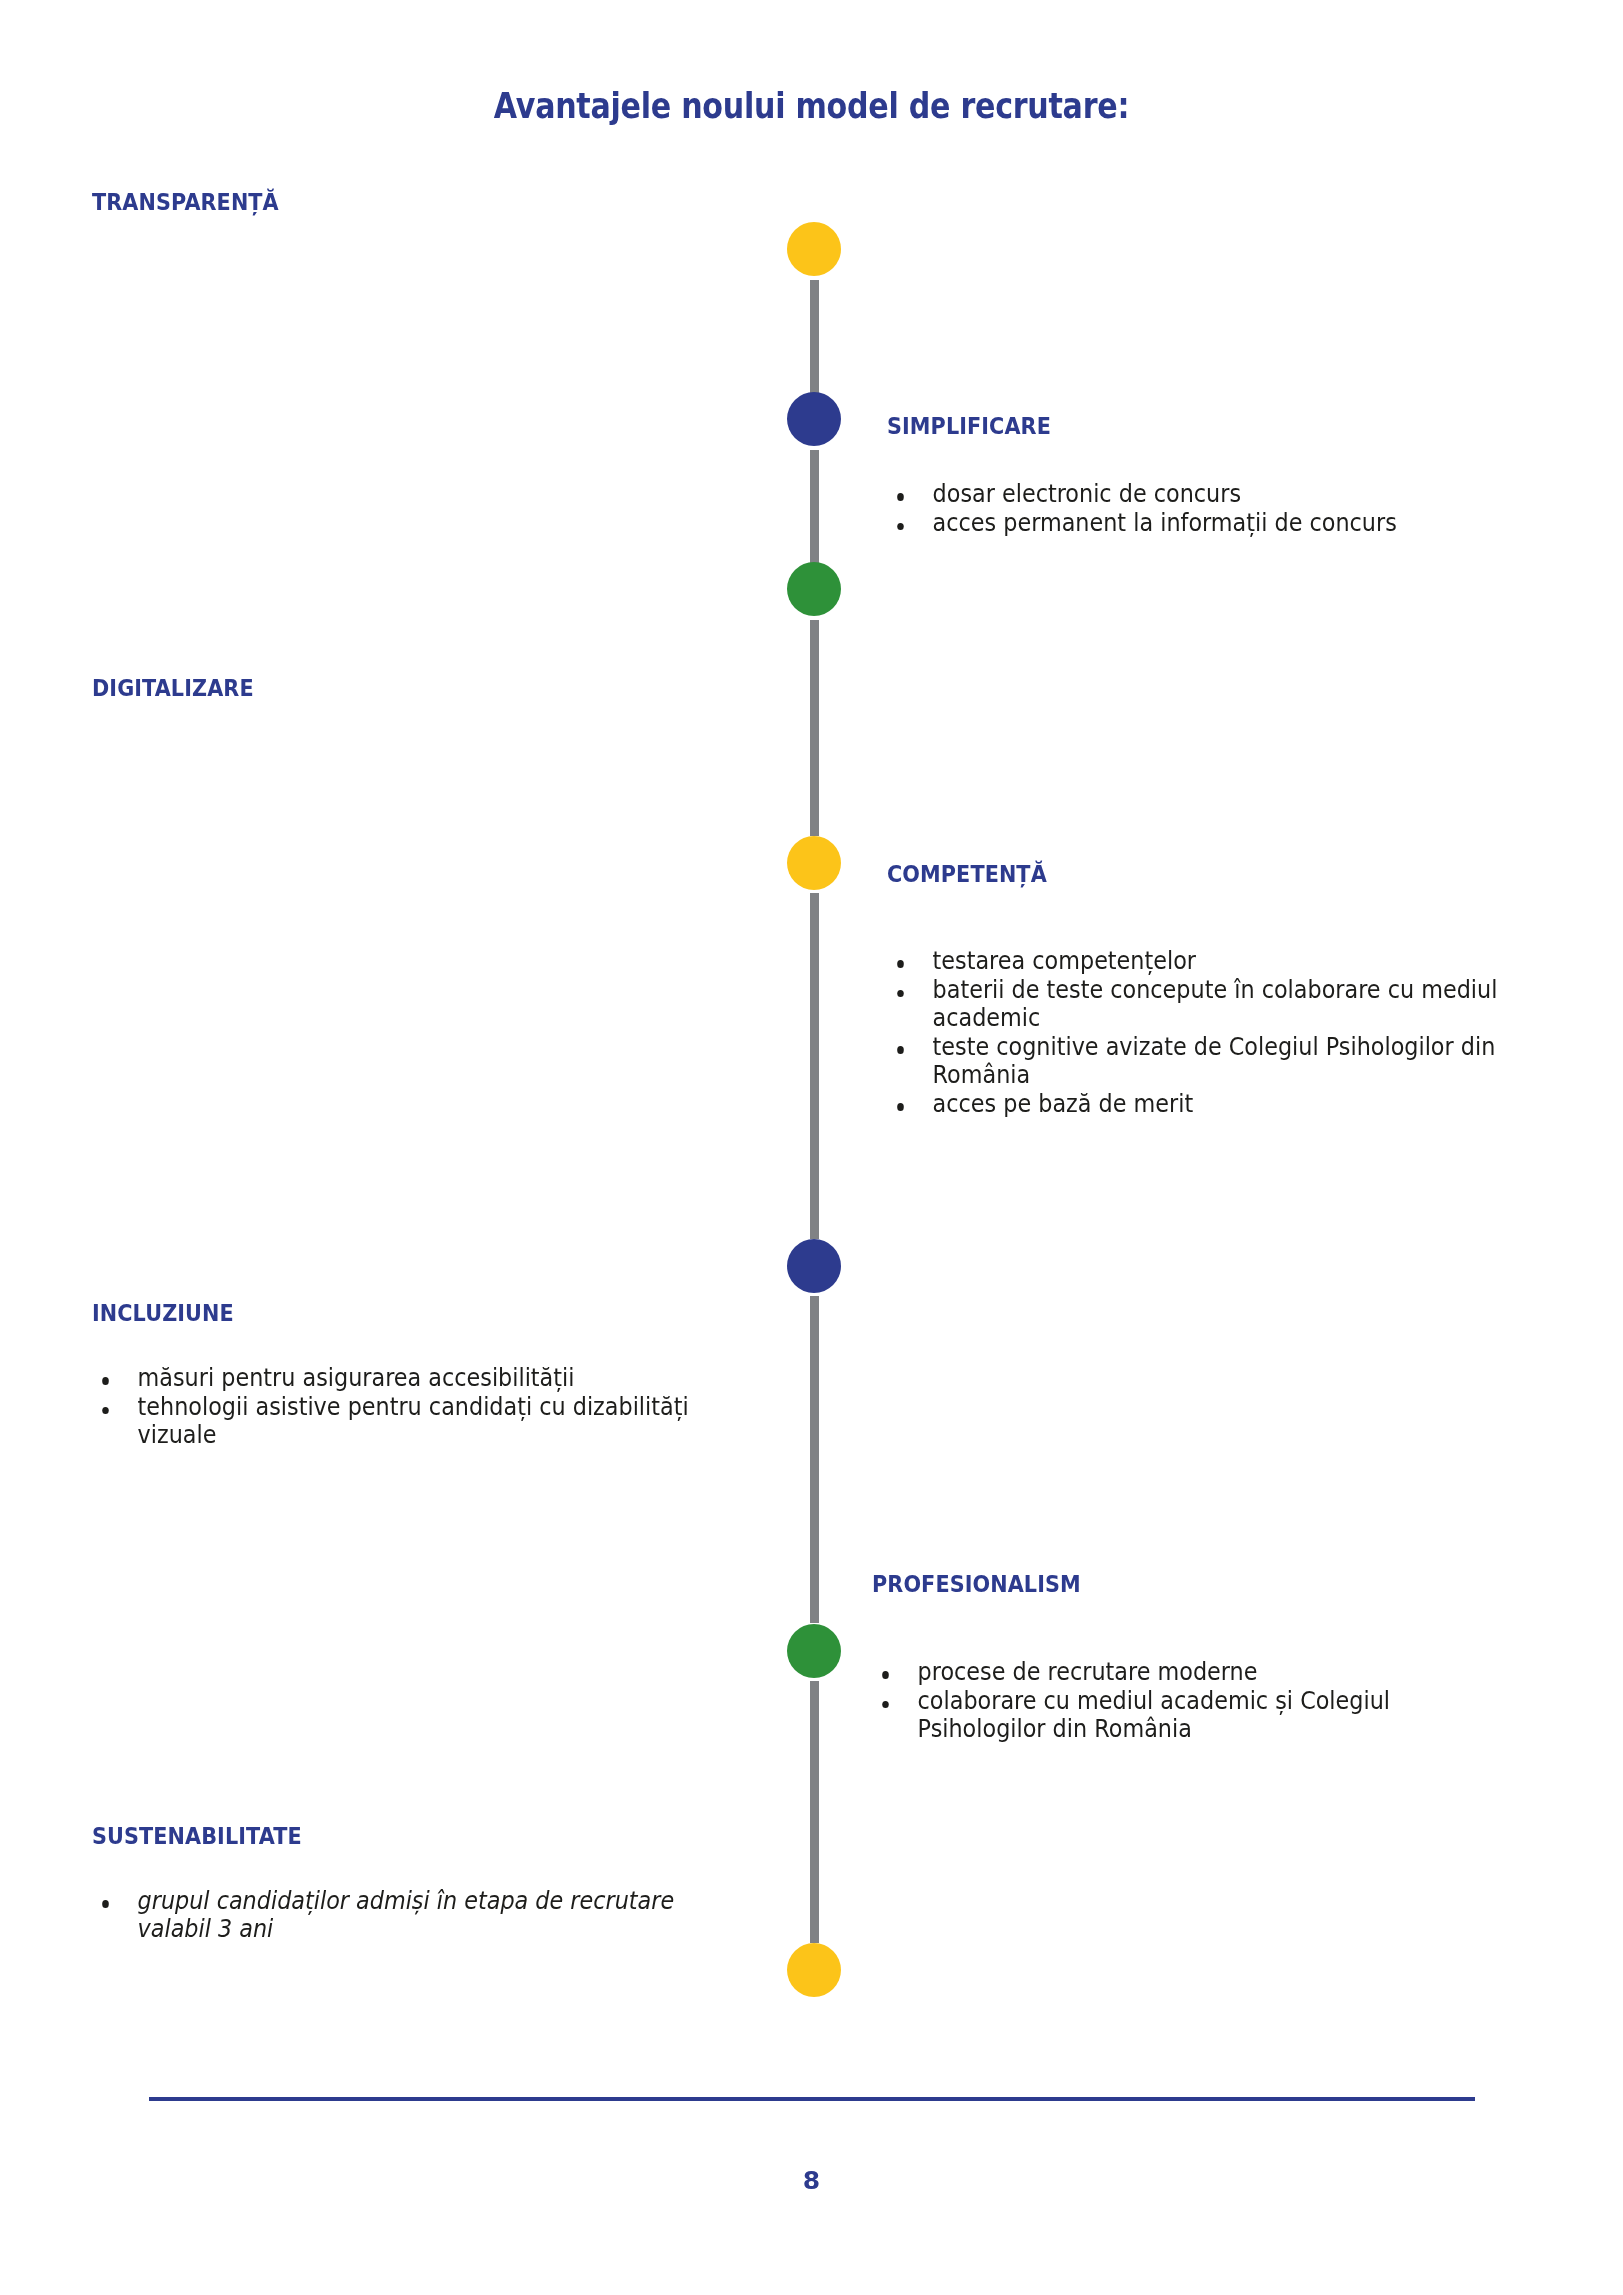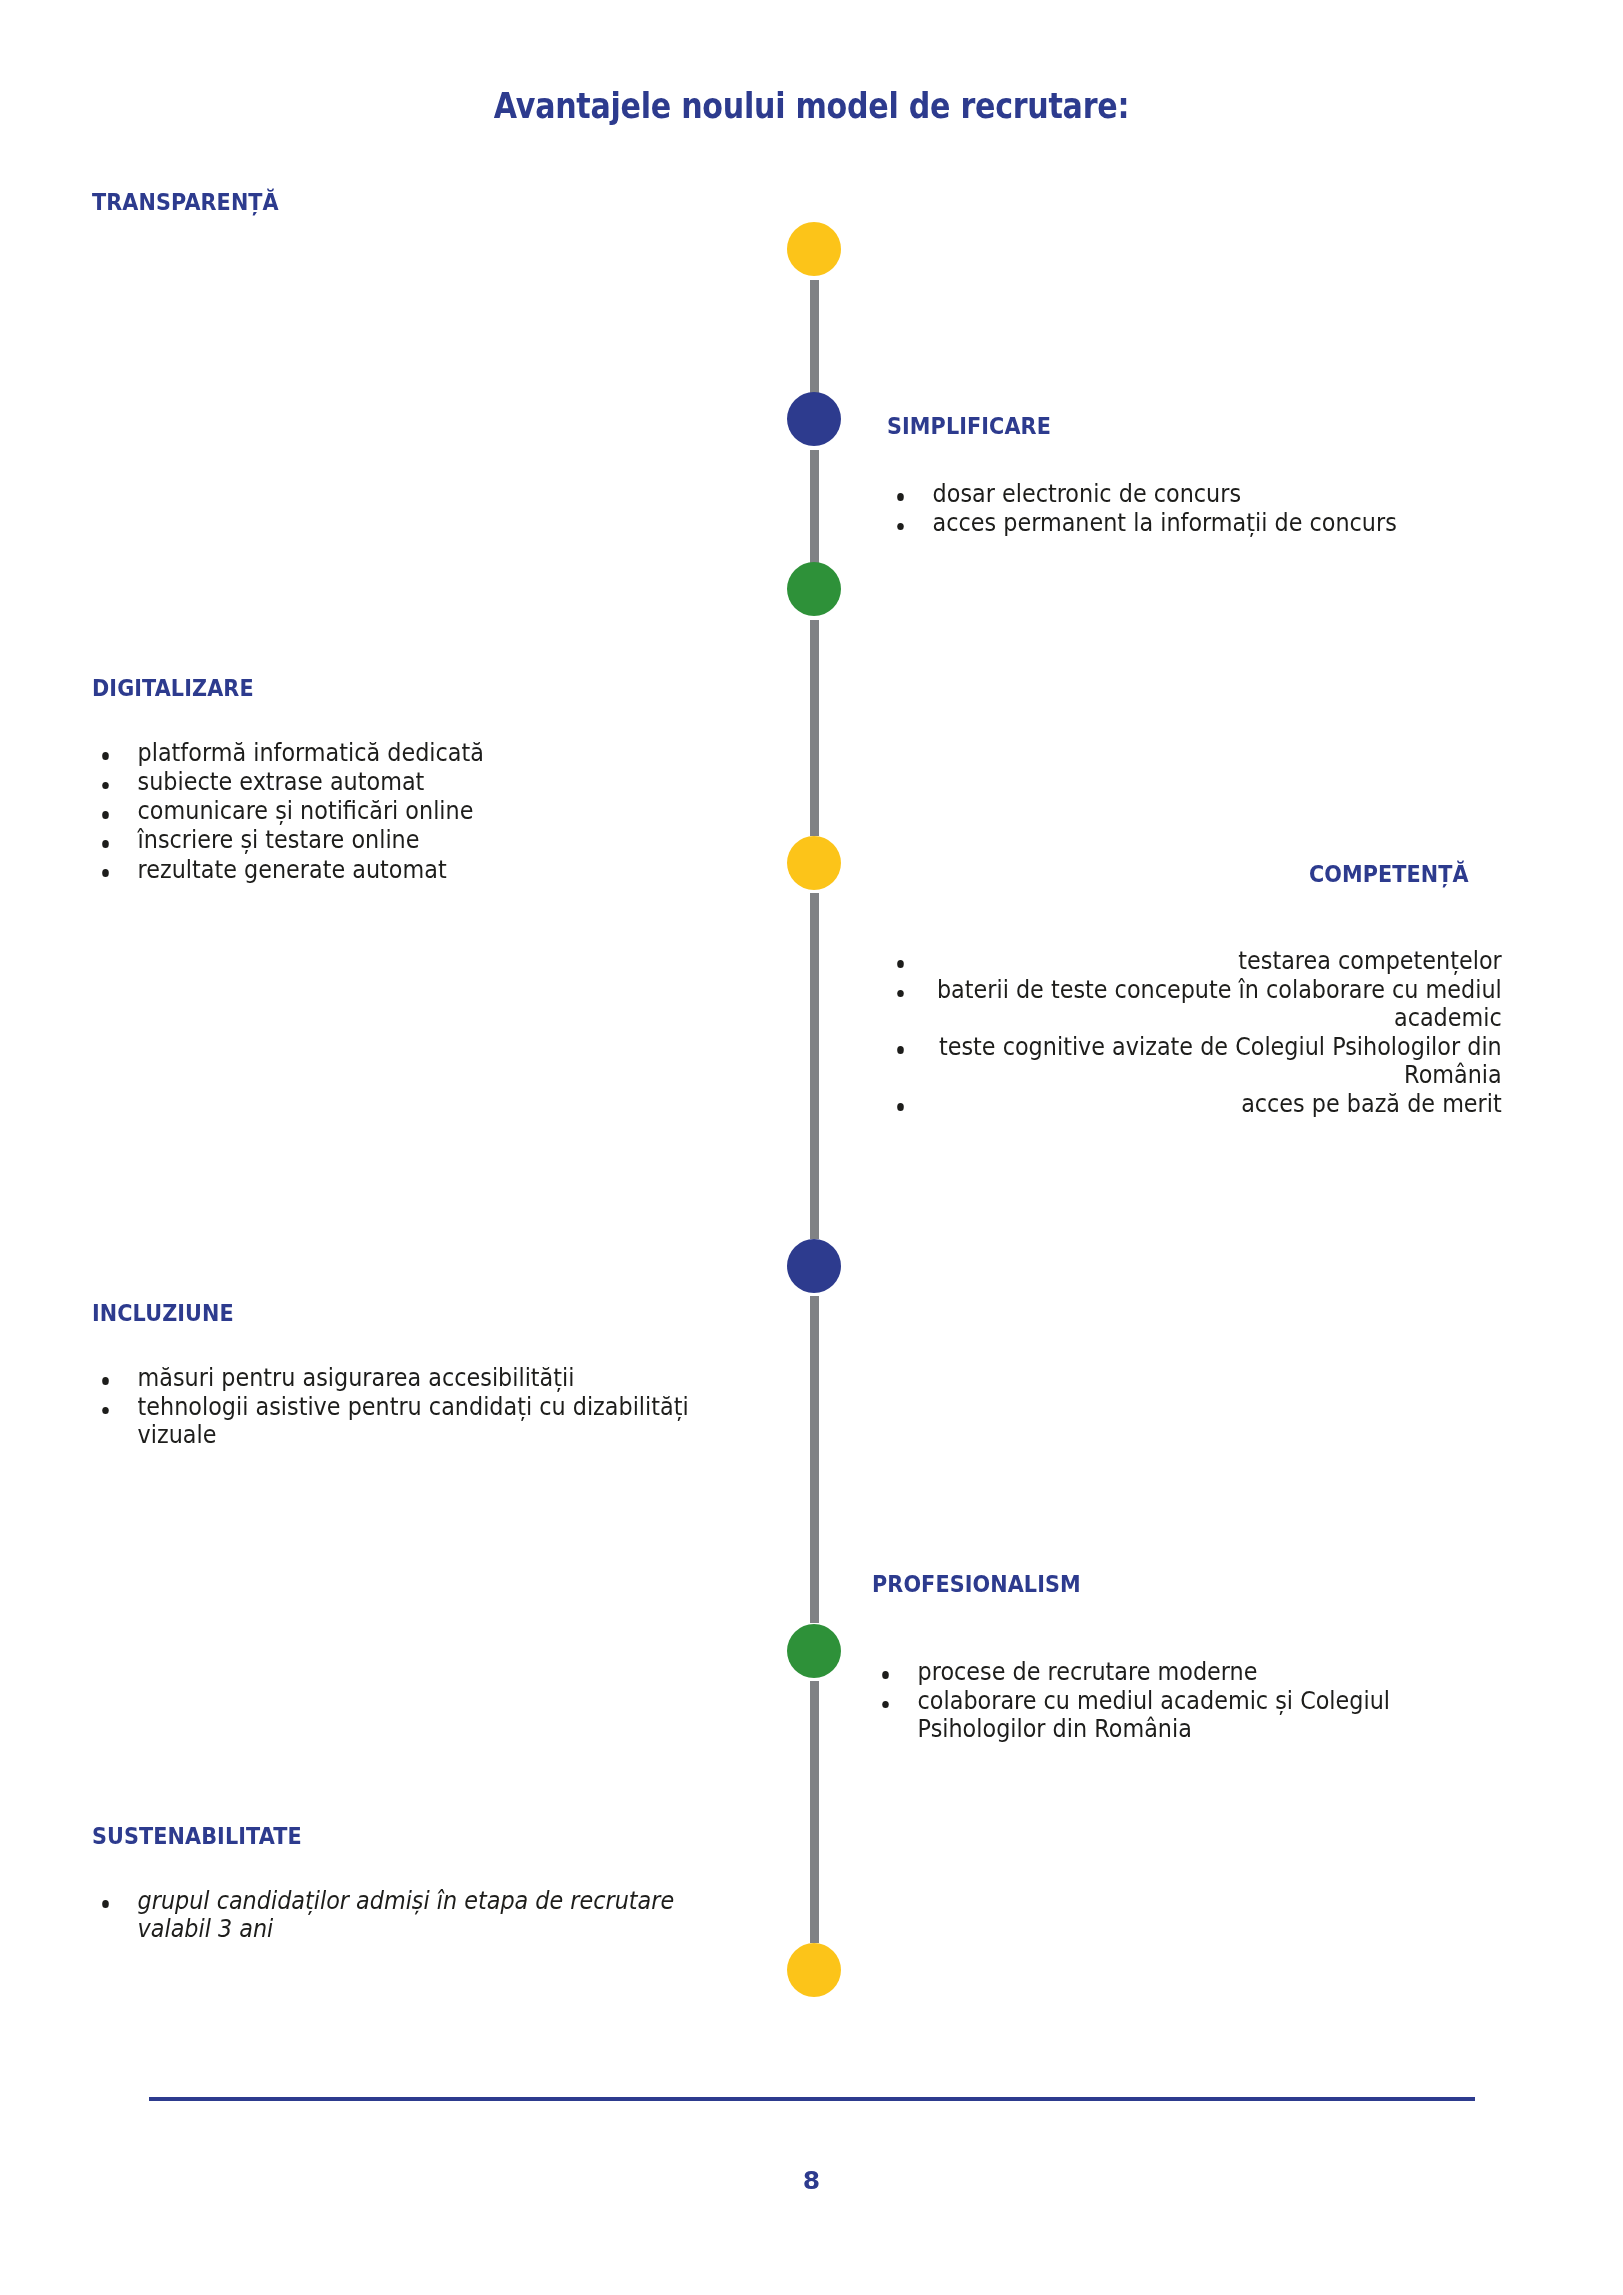--- a/index.html
+++ b/index.html
@@ -106,21 +106,21 @@
   
   #sec-transparenta  { top: 188px; }
   #sec-transparenta  ul { margin-top: 36px; }
 
   #sec-simplificare  { top: 372px; margin-top: 40px; }
   #sec-simplificare  ul { margin-top: 41px; }
 
   #sec-digitalizare  { top: 674px; }
   #sec-digitalizare  ul { margin-top: 38px; }
 
-  #sec-competenta    { top: 860px; text-align: right; }
+  #sec-competenta    { top: 860px; }
   #sec-competenta    ul { margin-top: 60px; }
 
   #sec-incluziune    { top: 1299px; }
   #sec-incluziune    ul { margin-top: 38px; }
 
   #sec-profesionalism{ top: 1570px; left: 872px; }
   #sec-profesionalism ul { margin-top: 61px; }
 
   #sec-sustenabilitate { top: 1822px; }
   #sec-sustenabilitate ul { margin-top: 38px; font-style: italic; }
@@ -176,27 +176,20 @@
 <div class="section right" id="sec-simplificare">
   <div class="sec-heading">SIMPLIFICARE</div>
   <ul class="bullets">
     <li>dosar electronic de concurs</li>
     <li>acces permanent la informații de concurs</li>
   </ul>
 </div>
 
 <div class="section left" id="sec-digitalizare">
   <div class="sec-heading">DIGITALIZARE</div>
-  <ul class="bullets">
-    <li>platformă informatică dedicată</li>
-    <li>subiecte extrase automat</li>
-    <li>comunicare și notificări online</li>
-    <li>înscriere și testare online</li>
-    <li>rezultate generate automat</li>
-  </ul>
 </div>
 
 <div class="section right" id="sec-competenta">
   <div class="sec-heading">COMPETENȚĂ</div>
   <ul class="bullets">
     <li>testarea competențelor</li>
     <li>baterii de teste concepute în colaborare cu mediul academic</li>
     <li>teste cognitive avizate de Colegiul Psihologilor din România</li>
     <li>acces pe bază de merit</li>
   </ul>

